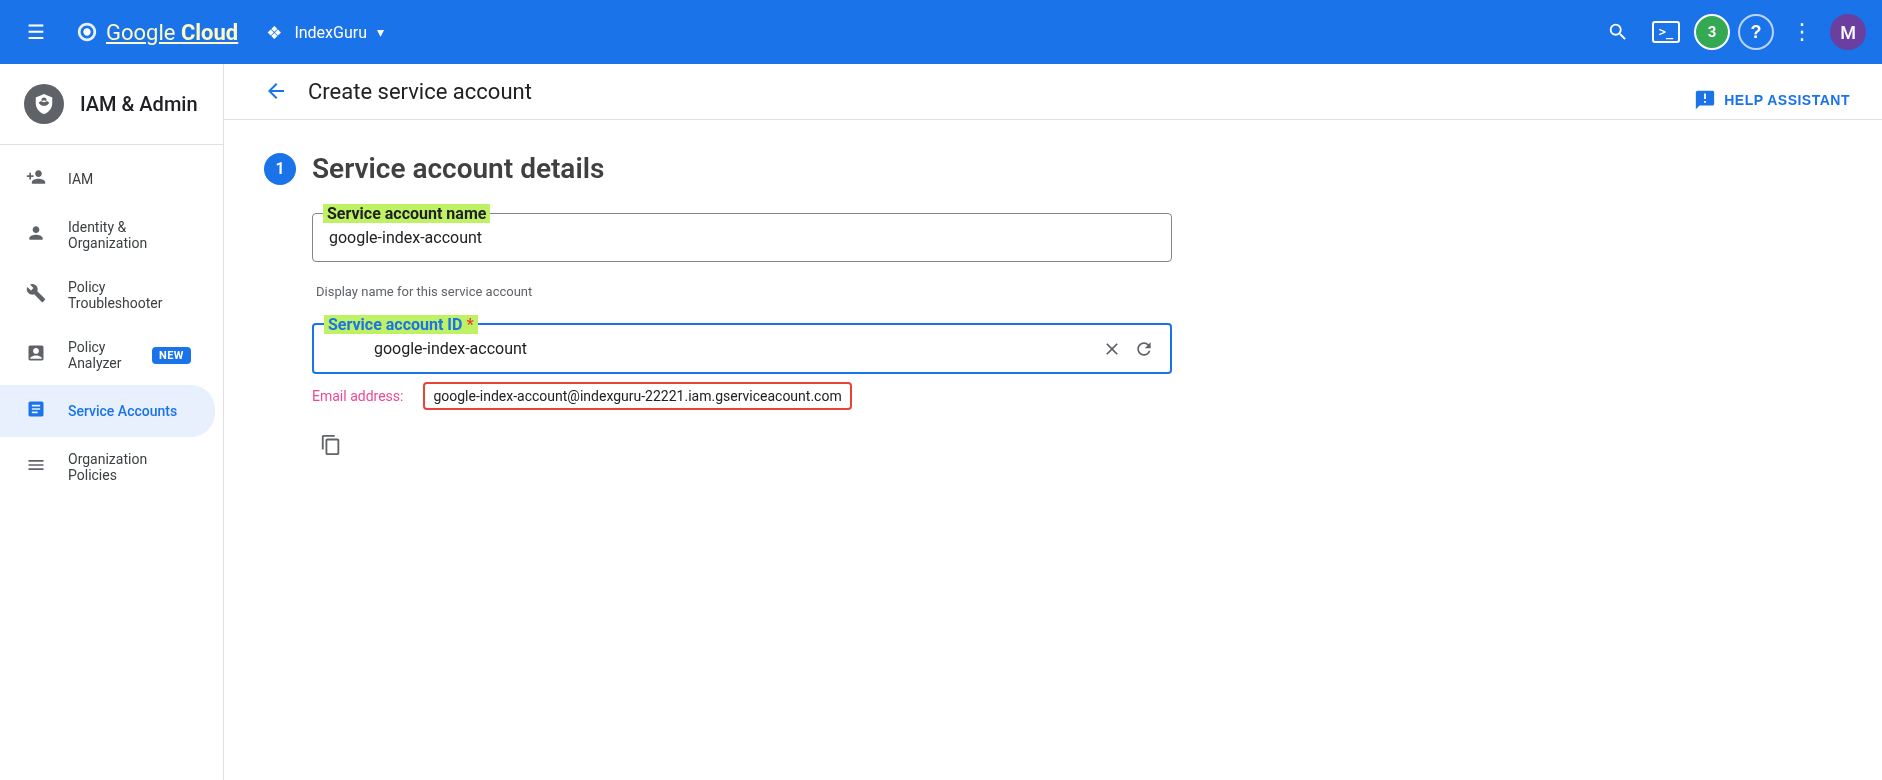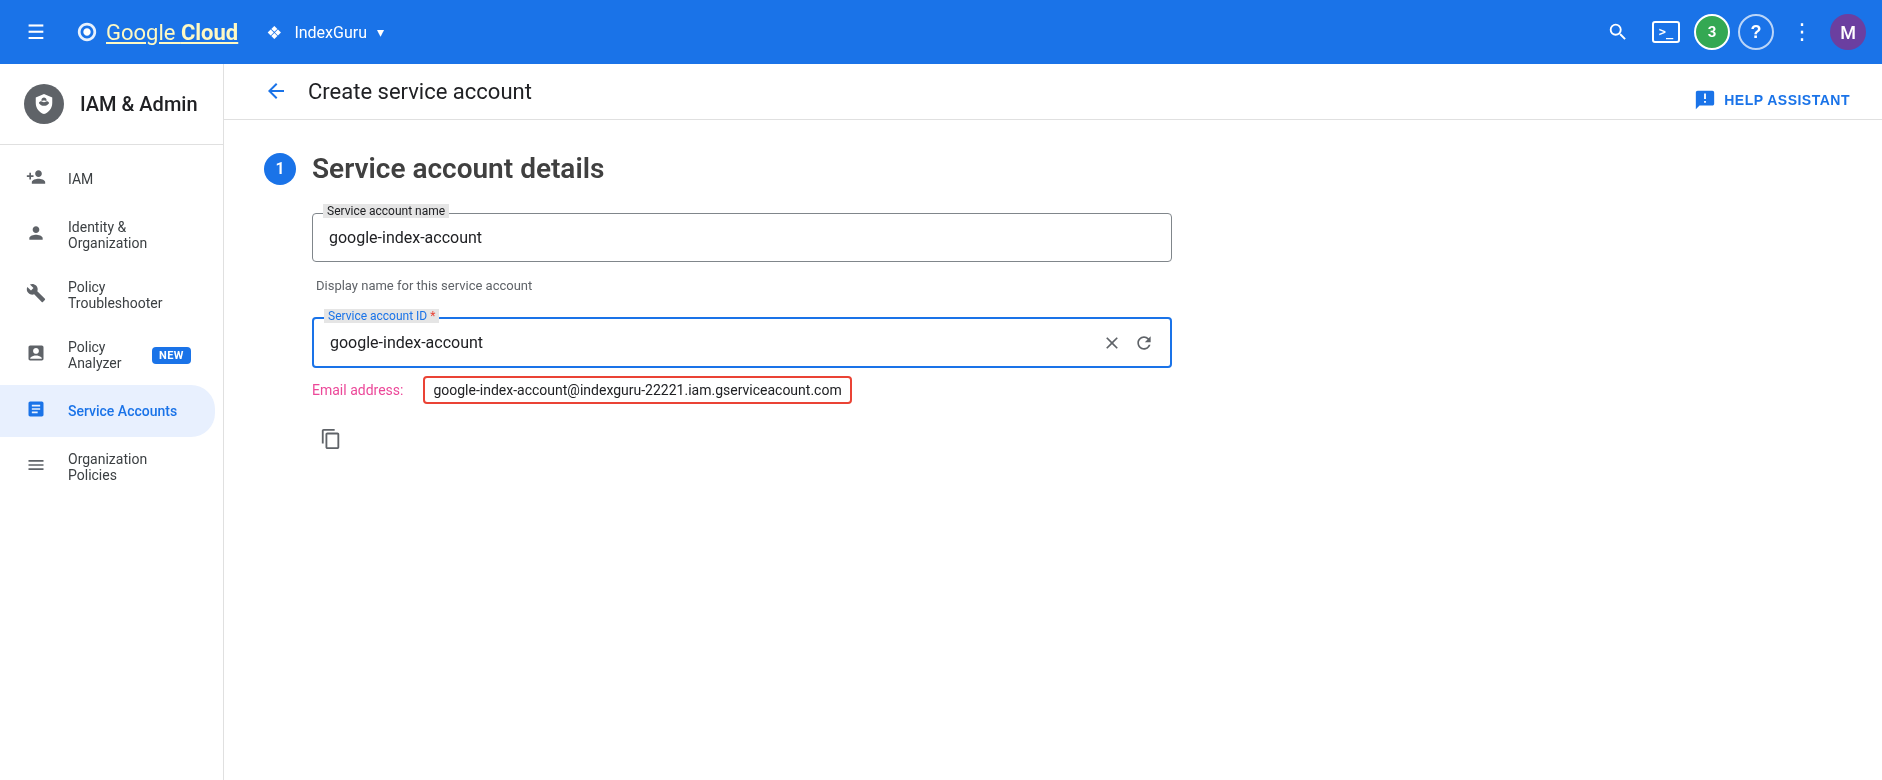--- a/index.html
+++ b/index.html
@@ -127,35 +127,36 @@
     .form-group { margin-bottom: 24px; }
     .field-input-wrapper {
       position: relative;
       border: 1px solid #80868b;
       border-radius: 4px;
       background: white;
     }
     .field-input-wrapper.focused {
       border-color: #1a73e8;
       border-width: 2px;
+      padding-left: 44px;
     }
     .field-label-floating {
       position: absolute;
       top: -10px; left: 10px;
-      background: #e5e5e5; padding: 0 4px;
-      font-size: 12px; font-weight: 400; color: #202124;
+      background: #bef264; padding: 0 4px;
+      font-size: 16px; font-weight: 700; color: #202124;
     }
     .field-label-floating.blue { color: #1a73e8; }
     .field-input {
       width: 100%; padding: 14px 16px;
       font-size: 16px; color: #202124;
       border: none; outline: none; background: transparent;
       font-family: inherit;
     }
-    .field-helper { font-size: 13px; color: #5f6368; margin-top: 16px; padding-left: 4px; }
+    .field-helper { font-size: 13px; color: #5f6368; margin-top: 22px; padding-left: 4px; }
 
     
     .field-input-with-actions { display: flex; align-items: center; }
     .field-input-actions {
       display: flex; align-items: center; gap: 4px;
       padding-right: 12px; flex-shrink: 0;
     }
     .field-action-btn {
       background: none; border: none; cursor: pointer;
       color: #5f6368; font-size: 20px;

